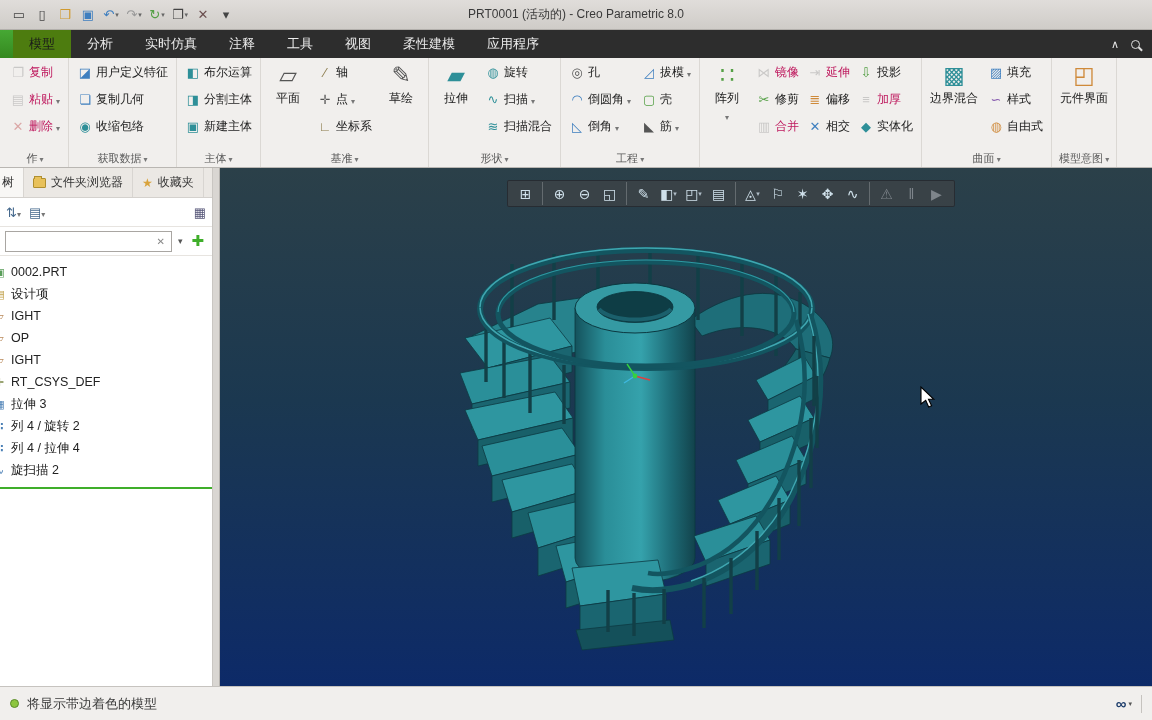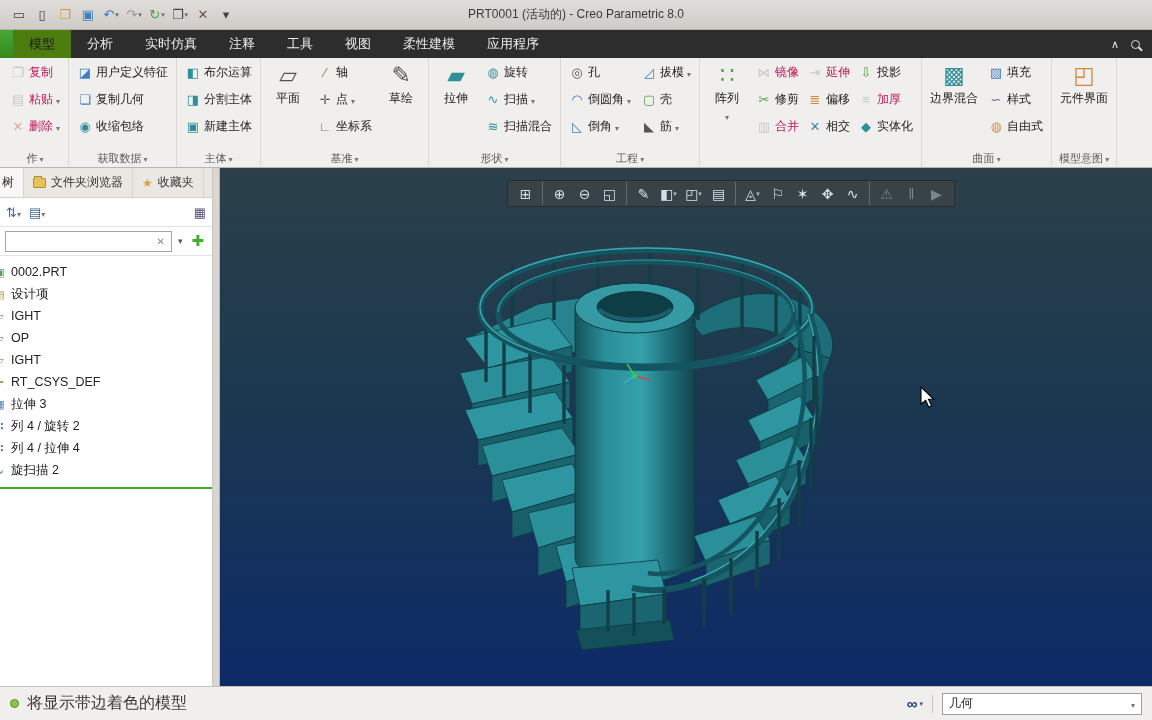--- a/index.html
+++ b/index.html
@@ -87,21 +87,21 @@
 #graphics svg{position:absolute;left:0;top:0}
 .gfx-toolbar{position:absolute;left:287px;top:12px;height:27px;background:rgba(62,66,70,.78);border:1px solid rgba(28,32,36,.6);border-radius:2px;display:flex;align-items:center;padding:0 5px;z-index:3}
 .gtb-btn{width:25px;height:23px;display:flex;align-items:center;justify-content:center;color:#cfe0ea;font-size:14px}
 .gtb-btn.disabled{color:#7e858b}
 .gtb-btn.arrow::after{content:"▾";font-size:7px;color:#aebcc6}
 .gtb-btn.sep{border-left:1px solid rgba(255,255,255,.22);margin-left:4px;padding-left:4px;width:30px}
 
 
 #statusbar{height:34px;background:#f1efed;border-top:1px solid #c6c3bf;display:flex;align-items:center;padding:0 10px;gap:8px}
 .status-dot{width:9px;height:9px;border-radius:50%;background:#8dc63f;border:1px solid #5a8a2a}
-.status-msg{font-size:16px;color:#3a3a3a}
+.status-msg{font-size:13px;color:#3a3a3a}
 .status-right{margin-left:auto;display:flex;align-items:center;gap:9px}
 .binoc{color:#1d3d6b;font-weight:bold;font-size:15px;display:flex;align-items:center}
 .binoc::after{content:"▾";font-size:7px;color:#555;margin-left:2px}
 .vsep{width:1px;height:18px;background:#c6c3bf}
 .filter-box{width:200px;height:22px;background:#fff;border:1px solid #9aa0a6;display:flex;align-items:center;justify-content:space-between;padding:0 6px;font-size:12px;color:#222}
 </style>
 </head>
 <body>
 
 <div id="titlebar" data-name="title-bar">
@@ -717,18 +717,14 @@
 </div>
 
 <div id="statusbar" data-name="status-bar">
   <span class="status-dot" data-name="status-icon"></span>
   <span class="status-msg" data-name="status-message">将显示带边着色的模型</span>
   <div class="status-right">
     <span class="binoc" data-name="find-tool-button">
         <i>∞</i>
       </span>
     <span class="vsep" data-name="divider"></span>
-    <div class="filter-box" data-name="selection-filter">
-      <span data-name="selection-filter-value">几何</span>
-      <span class="dd" data-name="chevron-down-icon"></span>
-    </div>
   </div>
 </div>
 
 </body></html>

